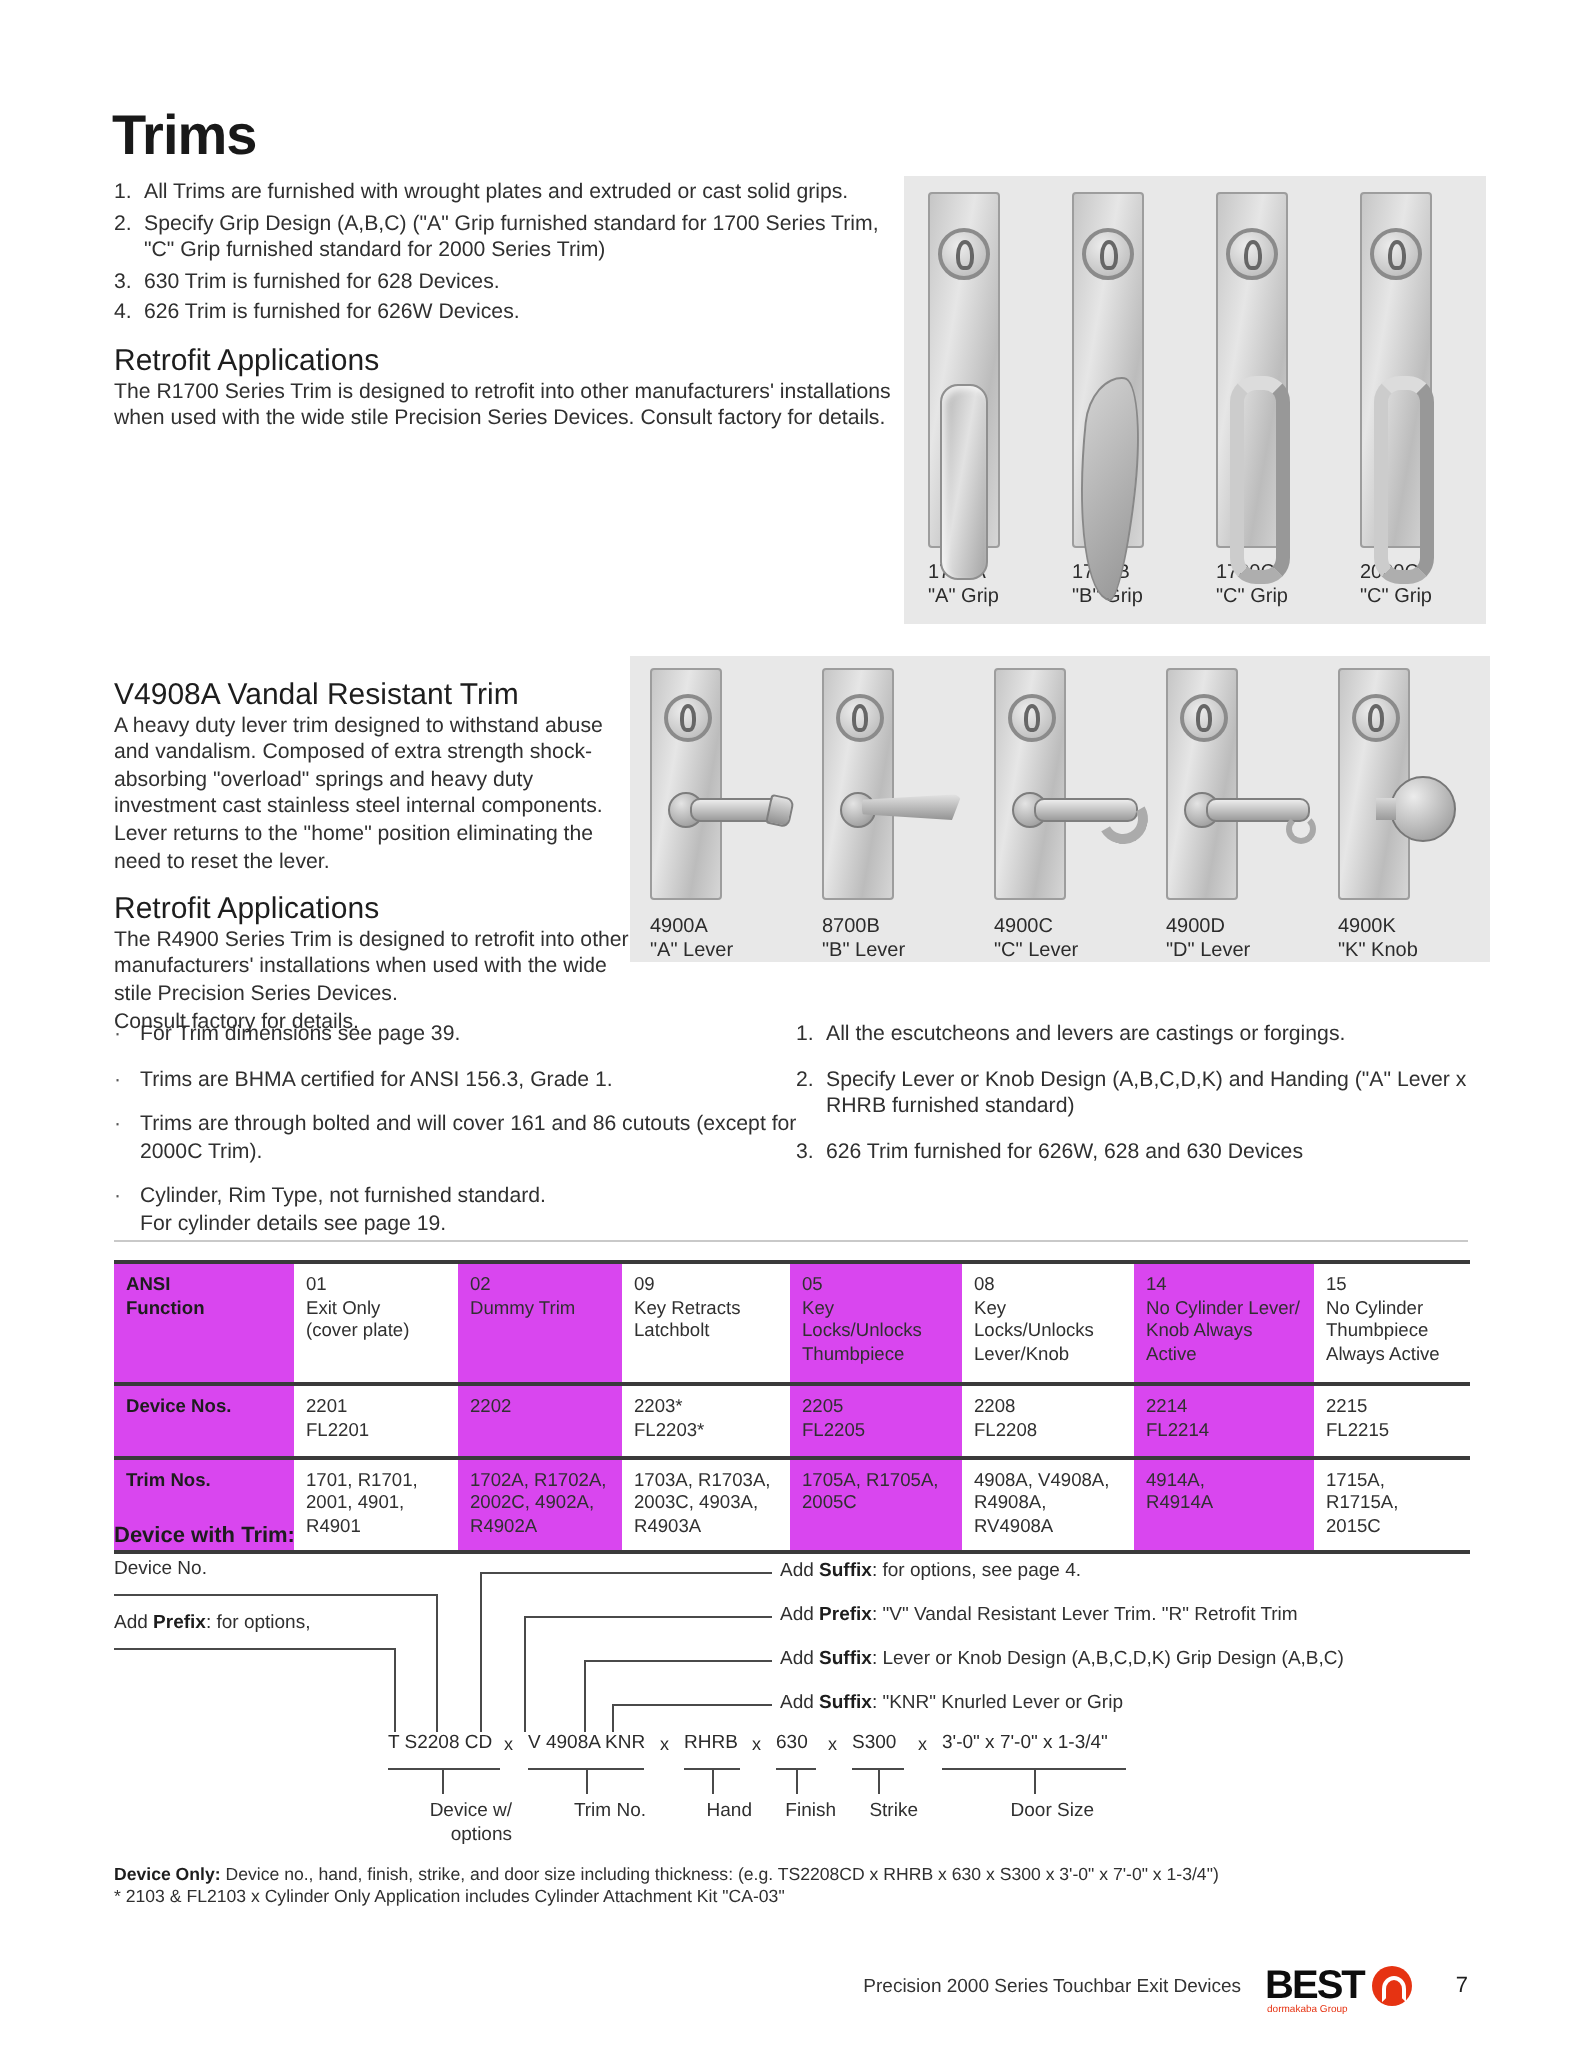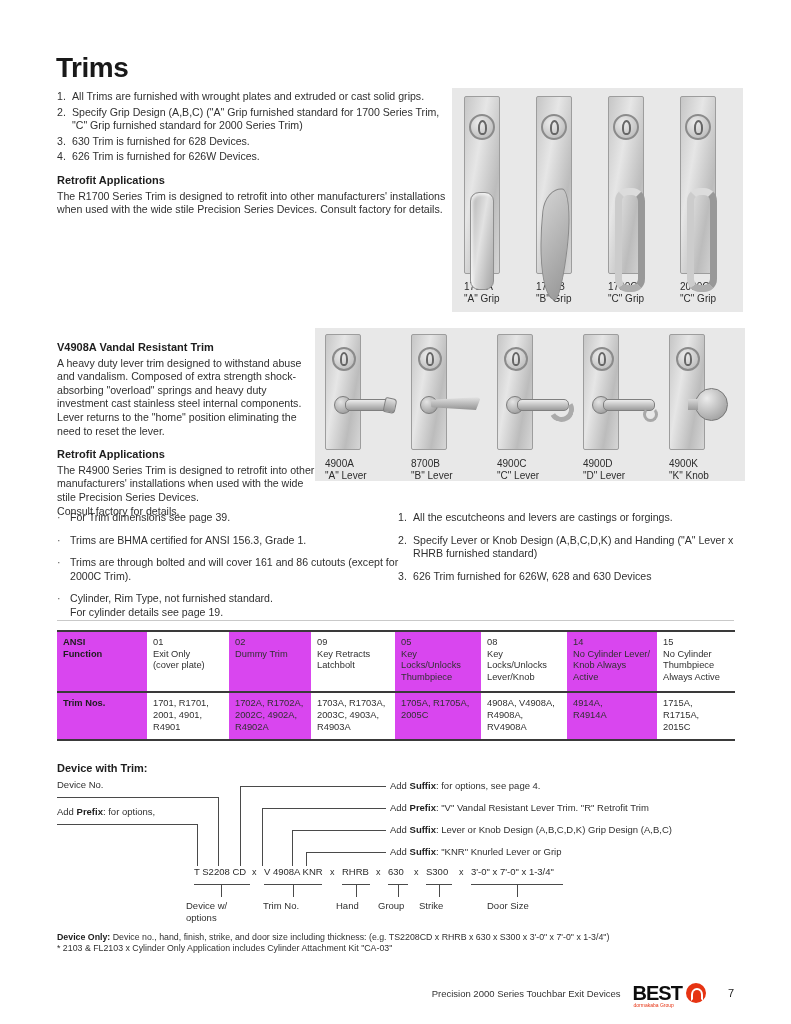--- a/index.html
+++ b/index.html
@@ -5,21 +5,21 @@
   html,body{margin:0;padding:0;background:#ffffff;}
   #page{position:relative;width:791px;height:1024px;background:#fff;overflow:hidden;
         font-family:"Liberation Sans", sans-serif;color:#303030;}
   .pre{white-space:pre-line;}
   
   .title{position:absolute;left:56px;top:52px;font-size:28px;font-weight:bold;color:#191919;letter-spacing:-0.5px;}
   .leftcol{position:absolute;left:57px;top:90px;width:398px;font-size:10.6px;line-height:13.6px;}
   .li{display:flex;margin-bottom:2px;}
   .li .n{width:15px;flex:none;}
   .li .t{flex:1;}
-  .subhead{font-weight:bold;font-size:11px;margin:10px 0 2px 0;color:#1d1d1d;}
+  .subhead{font-weight:normal;font-size:15px;margin:10px 0 2px 0;color:#1d1d1d;}
   .body-p{margin:0;}
   .vandal{position:absolute;left:57px;top:325px;width:258px;font-size:10.6px;line-height:13.6px;}
   .bullets{position:absolute;left:57px;top:511px;width:342px;font-size:10.6px;line-height:13.6px;}
   .bul{display:flex;margin-bottom:9px;}
   .bul .m{width:13px;flex:none;color:#555;}
   .rlist{position:absolute;left:398px;top:511px;width:348px;font-size:10.6px;line-height:13.6px;}
   .rlist .li{margin-bottom:9px;}
   
   .panel{position:absolute;background:#e8e8e8;display:flex;}
   .panel1{left:452px;top:88px;width:291px;height:224px;padding-top:8px;box-sizing:border-box;}
@@ -81,21 +81,21 @@
   
   .dg-head{position:absolute;left:57px;top:762px;font-size:11px;font-weight:bold;color:#1d1d1d;}
   .hl{position:absolute;height:0;border-top:1.8px solid #4a4a4a;}
   .vl{position:absolute;width:0;border-left:1.8px solid #4a4a4a;}
   .dg-lab{position:absolute;font-size:9.5px;color:#303030;white-space:nowrap;}
   .dg-lab b{color:#1d1d1d;}
   .code-seg{position:absolute;top:866px;font-size:9.5px;color:#2b2b2b;white-space:nowrap;}
   .code-x{position:absolute;top:867px;font-size:9px;color:#2b2b2b;}
   .brk{position:absolute;top:884px;height:0;border-top:1.8px solid #4a4a4a;}
   .tick{position:absolute;top:884px;height:13px;width:0;border-left:1.8px solid #4a4a4a;}
-  .brk-lab{position:absolute;top:900px;font-size:9.5px;line-height:11.5px;text-align:left;color:#303030;}
+  .brk-lab{position:absolute;top:900px;font-size:9.5px;line-height:11.5px;text-align:right;color:#303030;}
   
   .notes{position:absolute;left:57px;top:932px;width:690px;font-size:8.8px;line-height:11.2px;color:#303030;}
   .notes b{color:#1d1d1d;}
   .footer{position:absolute;left:400px;top:983px;width:334px;display:flex;align-items:center;justify-content:flex-end;}
   .f-series{font-size:9.5px;color:#333;margin-right:12px;}
   .logo{display:flex;align-items:center;position:relative;}
   .logo-text{font-size:20px;font-weight:bold;color:#0d0d0d;letter-spacing:-1px;line-height:18px;}
   .logo-sub{position:absolute;left:1px;top:19px;font-size:5px;color:#e63312;white-space:nowrap;}
   .logo-mark{width:20px;height:20px;border-radius:50%;background:#e63312;position:relative;margin-left:4px;}
   .logo-mark::after{content:"";position:absolute;left:5px;top:5px;width:8px;height:9px;border:2.5px solid #fff;
@@ -314,20 +314,36 @@
 Key Locks/Unlocks
 Lever/Knob</td>
       <td class="shade pre">14
 No Cylinder Lever/
 Knob Always Active</td>
       <td class="pre">15
 No Cylinder
 Thumbpiece
 Always Active</td>
     </tr>
+    <tr class="dev">
+      <td class="shade rowlab">Device Nos.</td>
+      <td class="pre">2201
+FL2201</td>
+      <td class="shade pre">2202</td>
+      <td class="pre">2203*
+FL2203*</td>
+      <td class="shade pre">2205
+FL2205</td>
+      <td class="pre">2208
+FL2208</td>
+      <td class="shade pre">2214
+FL2214</td>
+      <td class="pre">2215
+FL2215</td>
+    </tr>
     <tr>
       <td class="shade rowlab">Trim Nos.</td>
       <td class="pre">1701, R1701,
 2001, 4901,
 R4901</td>
       <td class="shade pre">1702A, R1702A,
 2002C, 4902A,
 R4902A</td>
       <td class="pre">1703A, R1703A,
 2003C, 4903A,
@@ -397,21 +413,21 @@
   <div class="brk-lab pre" style="left:186px;width:70px;">Device w/
 options</div>
   <div class="brk" style="left:264px;width:58px;"></div>
   <div class="tick" style="left:293px;"></div>
   <div class="brk-lab" style="left:263px;width:60px;">Trim No.</div>
   <div class="brk" style="left:342px;width:28px;"></div>
   <div class="tick" style="left:356px;"></div>
   <div class="brk-lab" style="left:336px;width:40px;">Hand</div>
   <div class="brk" style="left:388px;width:20px;"></div>
   <div class="tick" style="left:398px;"></div>
-  <div class="brk-lab" style="left:378px;width:40px;">Group</div>
+  <div class="brk-lab" style="left:378px;width:40px;">Finish</div>
   <div class="brk" style="left:426px;width:26px;"></div>
   <div class="tick" style="left:439px;"></div>
   <div class="brk-lab" style="left:419px;width:40px;">Strike</div>
   <div class="brk" style="left:471px;width:92px;"></div>
   <div class="tick" style="left:517px;"></div>
   <div class="brk-lab" style="left:487px;width:60px;">Door Size</div>
 
   <div class="notes">
     <div><b>Device Only:</b><span> Device no., hand, finish, strike, and door size including thickness: (e.g. TS2208CD x RHRB x 630 x S300 x 3'-0" x 7'-0" x 1-3/4")</span></div>
     <div><b></b><span>* 2103 &amp; FL2103 x Cylinder Only Application includes Cylinder Attachment Kit "CA-03"</span></div>

